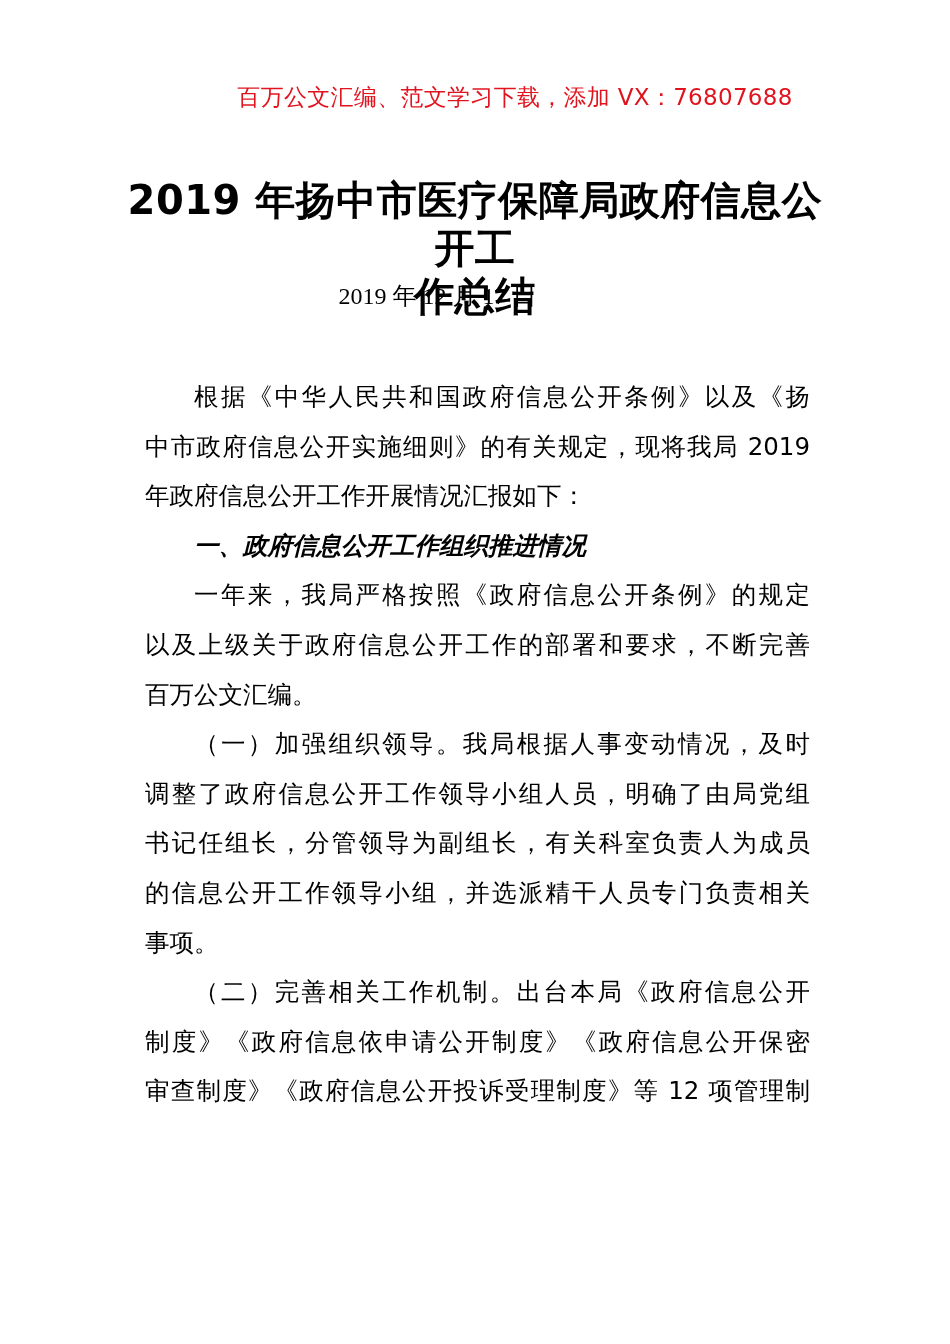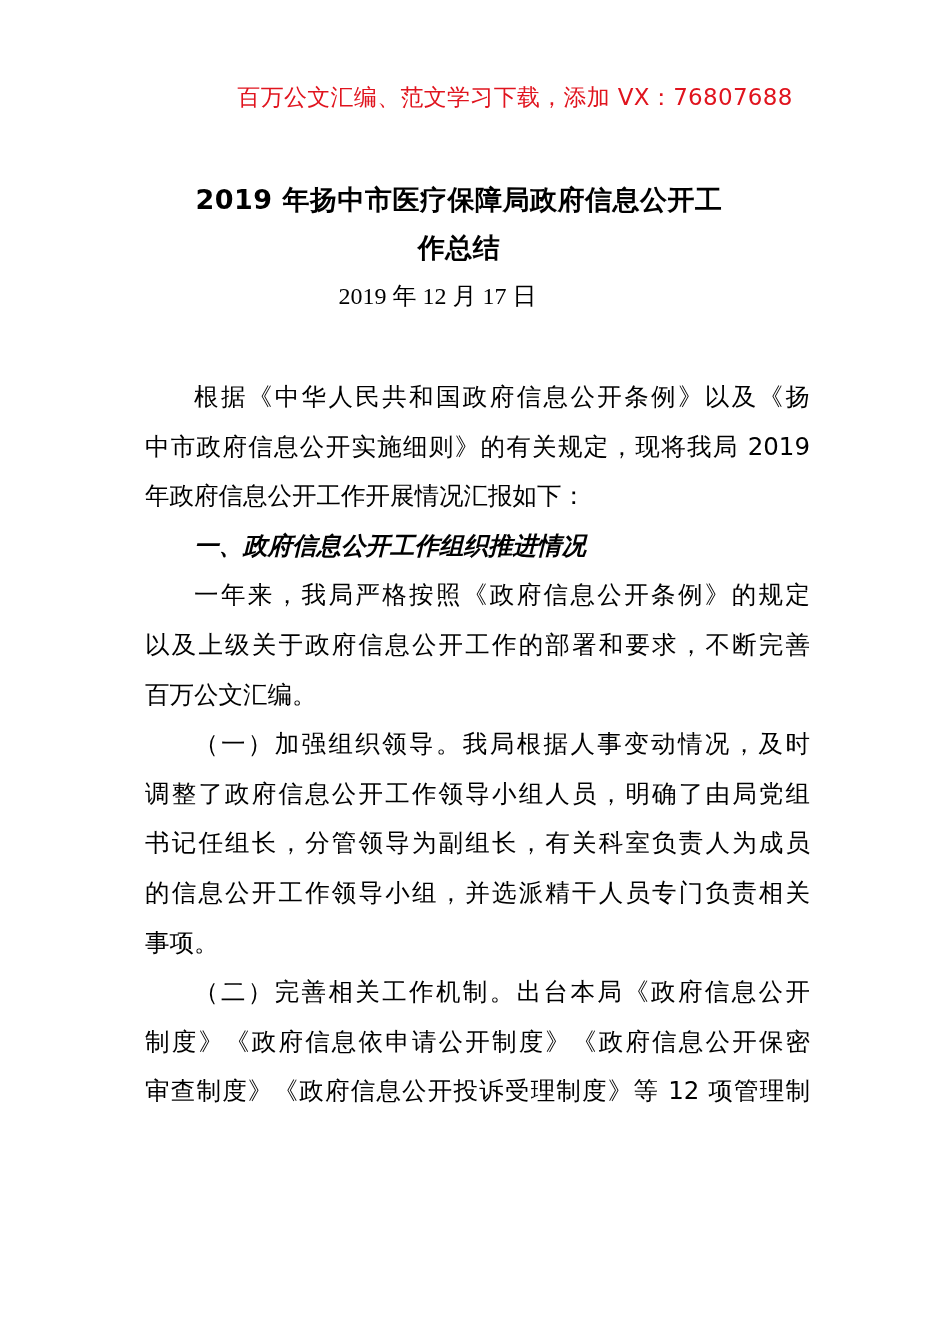--- a/index.html
+++ b/index.html
@@ -23,24 +23,24 @@
       text-align: center;
       font-size: 23px;
       line-height: 26px;
       color: #e0141e;
       letter-spacing: 0.3px;
       margin-left: 40px;
     }
     .title {
       position: absolute;
       top: 176px;
-      left: 104px;
+      left: 120px;
       width: 710px;
       text-align: center;
-      font-size: 27px;
+      font-size: 40px;
       line-height: 48px;
       font-weight: bold;
       letter-spacing: 0.5px;
     }
     .title .line { display: block; }
     .date {
       position: absolute;
       top: 280px;
       left: 0;
       width: 875px;

